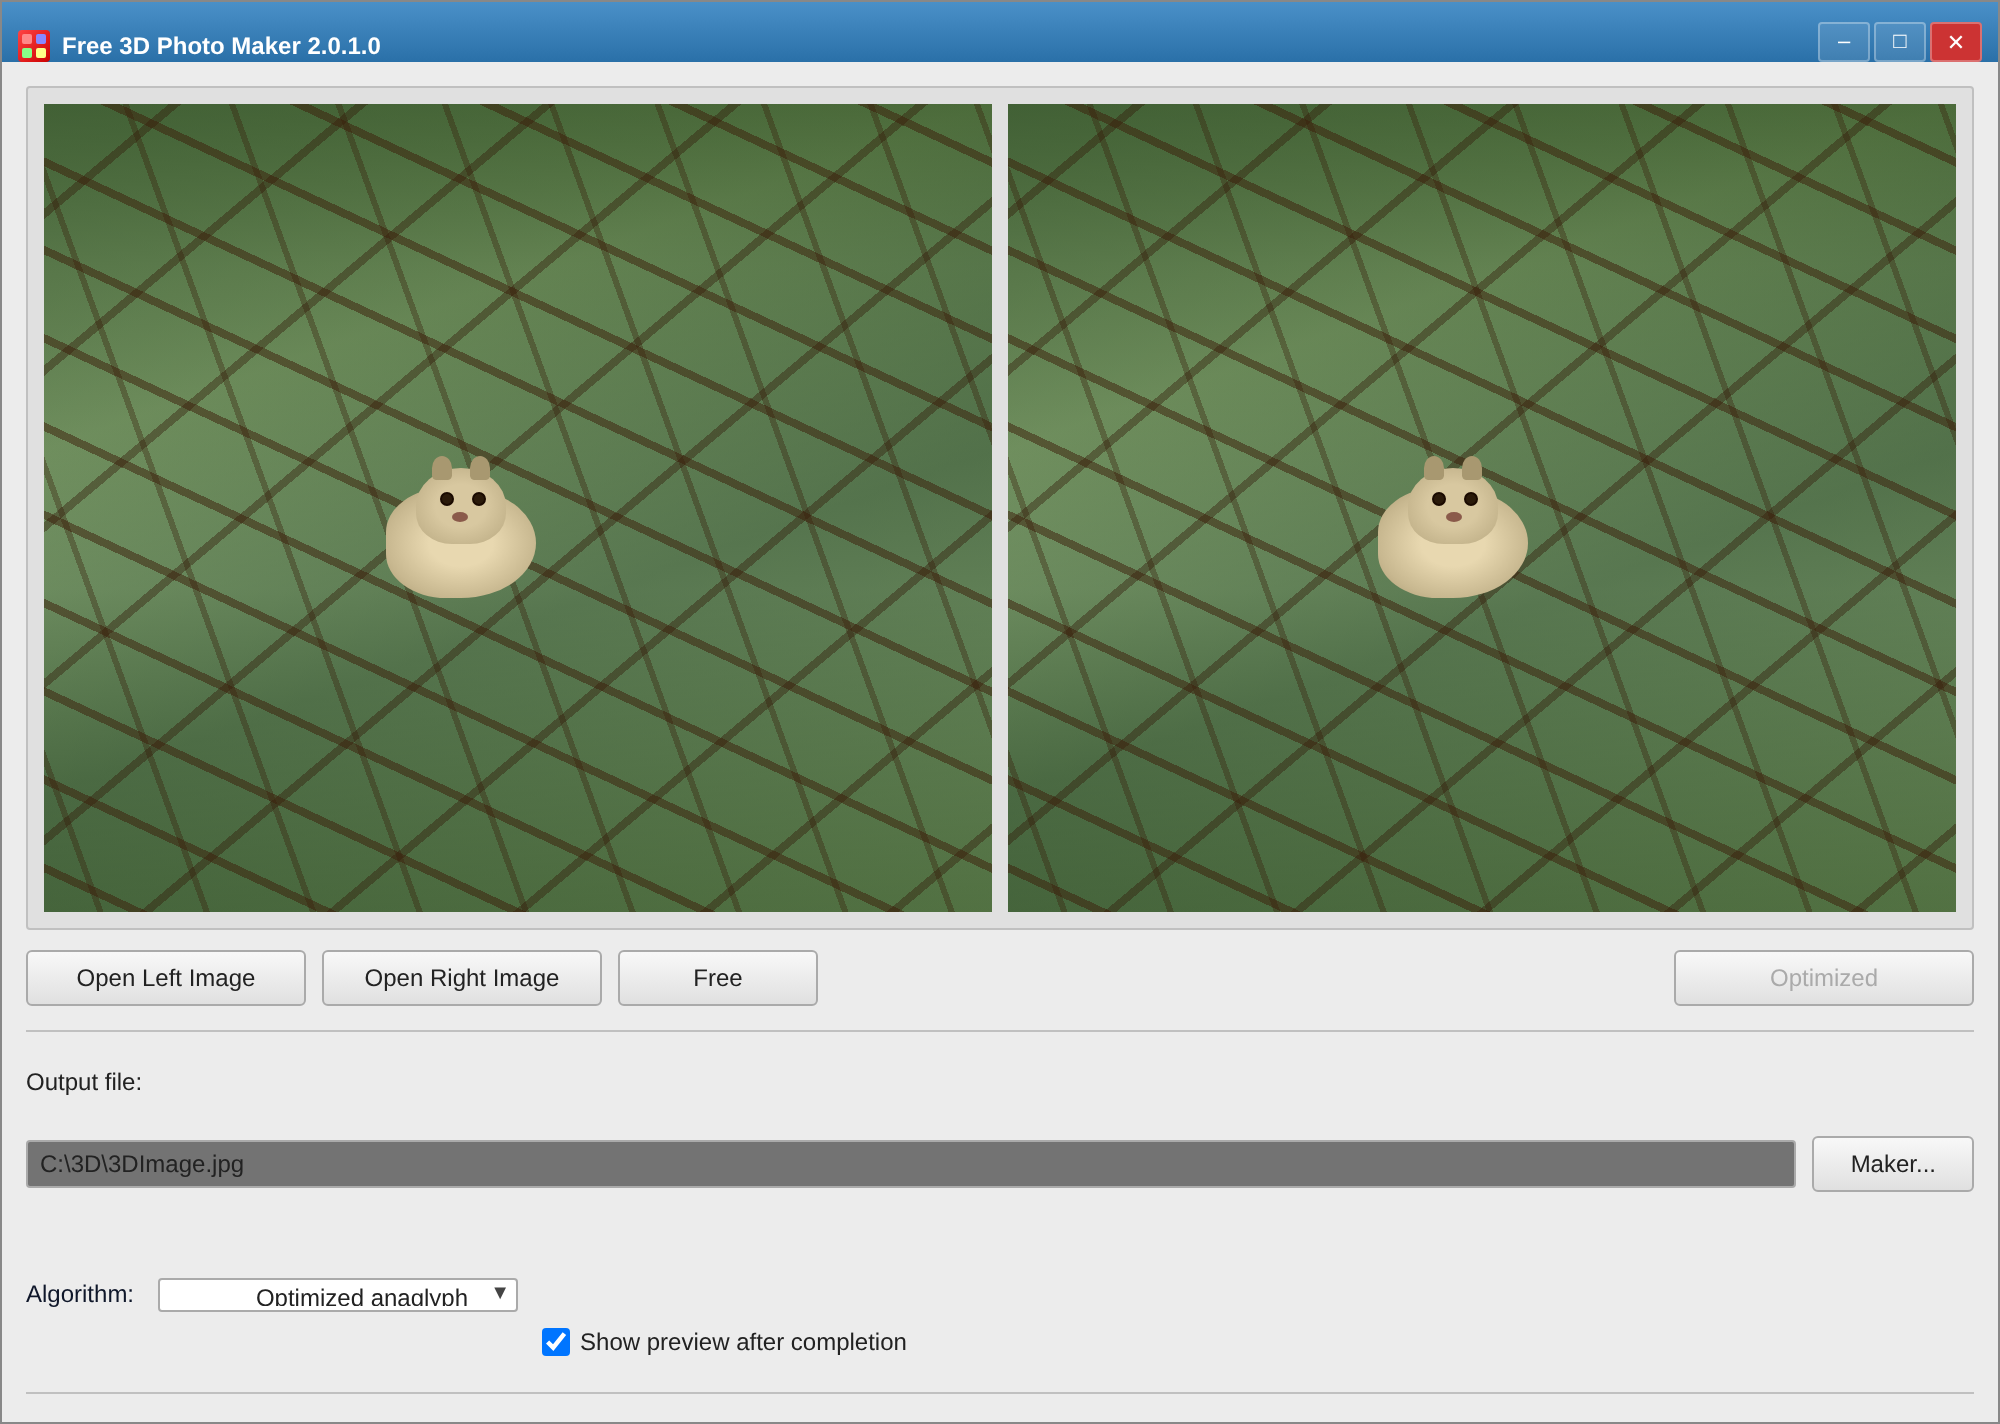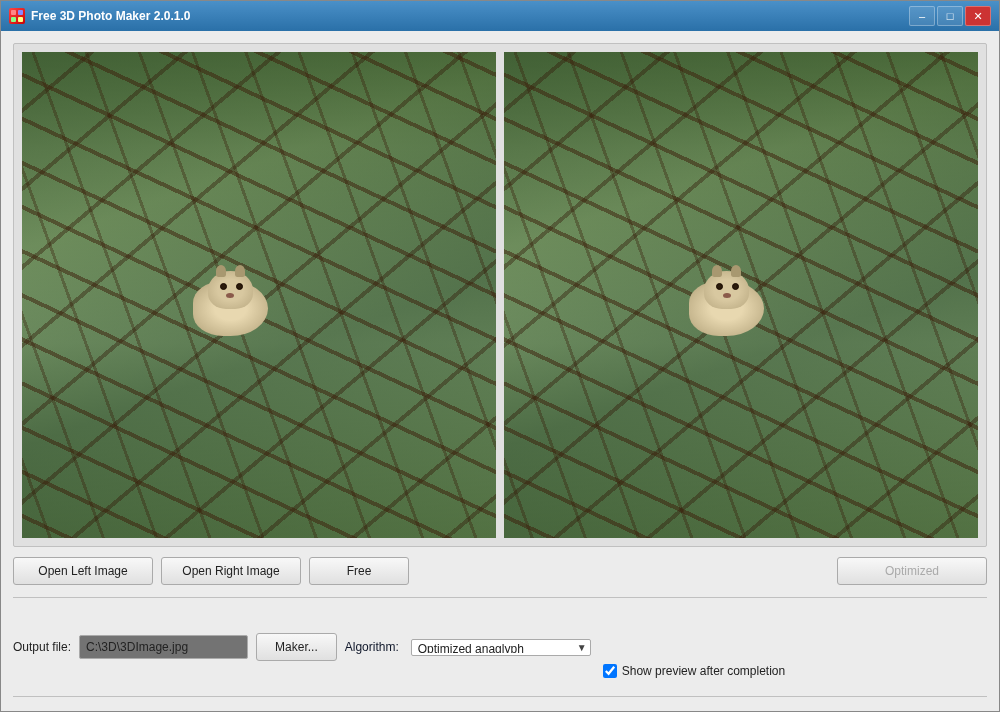--- a/index.html
+++ b/index.html
@@ -18,21 +18,21 @@
       background: #f0f0f0;
       border: 1px solid #888;
       box-shadow: 2px 2px 8px rgba(0,0,0,0.4);
       display: flex;
       flex-direction: column;
     }
     .title-bar {
       background: linear-gradient(to bottom, #4a90c8 0%, #2a70a8 100%);
       height: 30px;
       display: flex;
-      align-items: center;
+      align-items: flex-end;
       justify-content: space-between;
       padding: 0 8px;
       color: white;
       font-size: 12px;
       font-weight: 600;
       flex-shrink: 0;
     }
     .title-bar-left {
       display: flex;
       align-items: center;
@@ -192,22 +192,22 @@
     }
     .btn.disabled {
       color: #aaa;
       cursor: default;
     }
     .btn.swap { min-width: 100px; }
     .btn-spacer { flex: 1; }
     .btn.advanced { min-width: 150px; }
     .output-section {
       display: flex;
-      flex-direction: row;
-      gap: 8px;
+      flex-direction: column;
+      gap: 20px;
       flex-shrink: 0;
       background: #ececec;
       padding: 6px 0;
     }
     .output-row {
       display: flex;
       align-items: center;
       gap: 8px;
     }
     .output-label {
@@ -244,20 +244,21 @@
       height: 17px;
       border: 1px solid #aaa;
       background: white;
       padding: 2px 24px 2px 6px;
       font-size: 12px;
       border-radius: 2px;
       color: #222;
       appearance: none;
       min-width: 180px;
       cursor: pointer;
+      text-align: right;
     }
     .select-arrow {
       position: absolute;
       right: 4px;
       top: 50%;
       transform: translateY(-50%);
       pointer-events: none;
       font-size: 10px;
       color: #444;
     }

